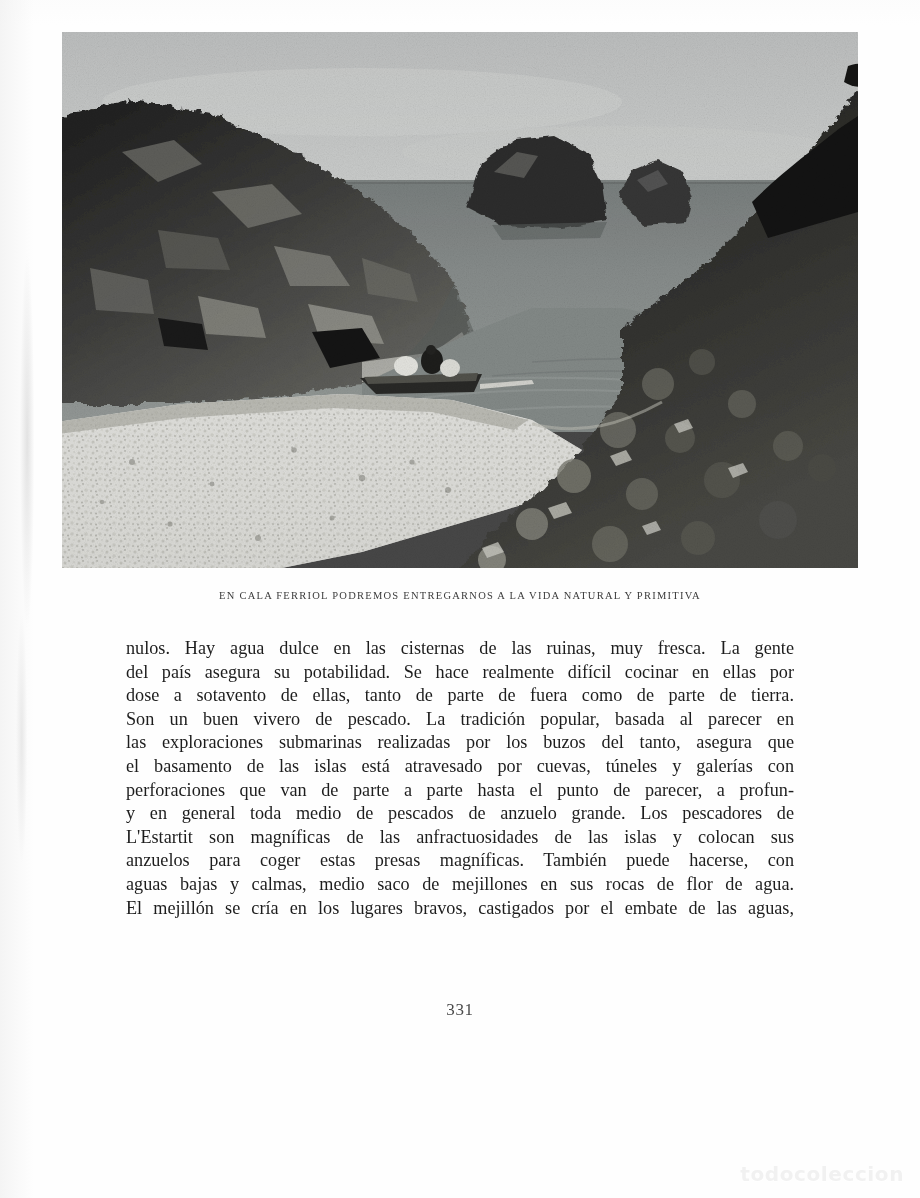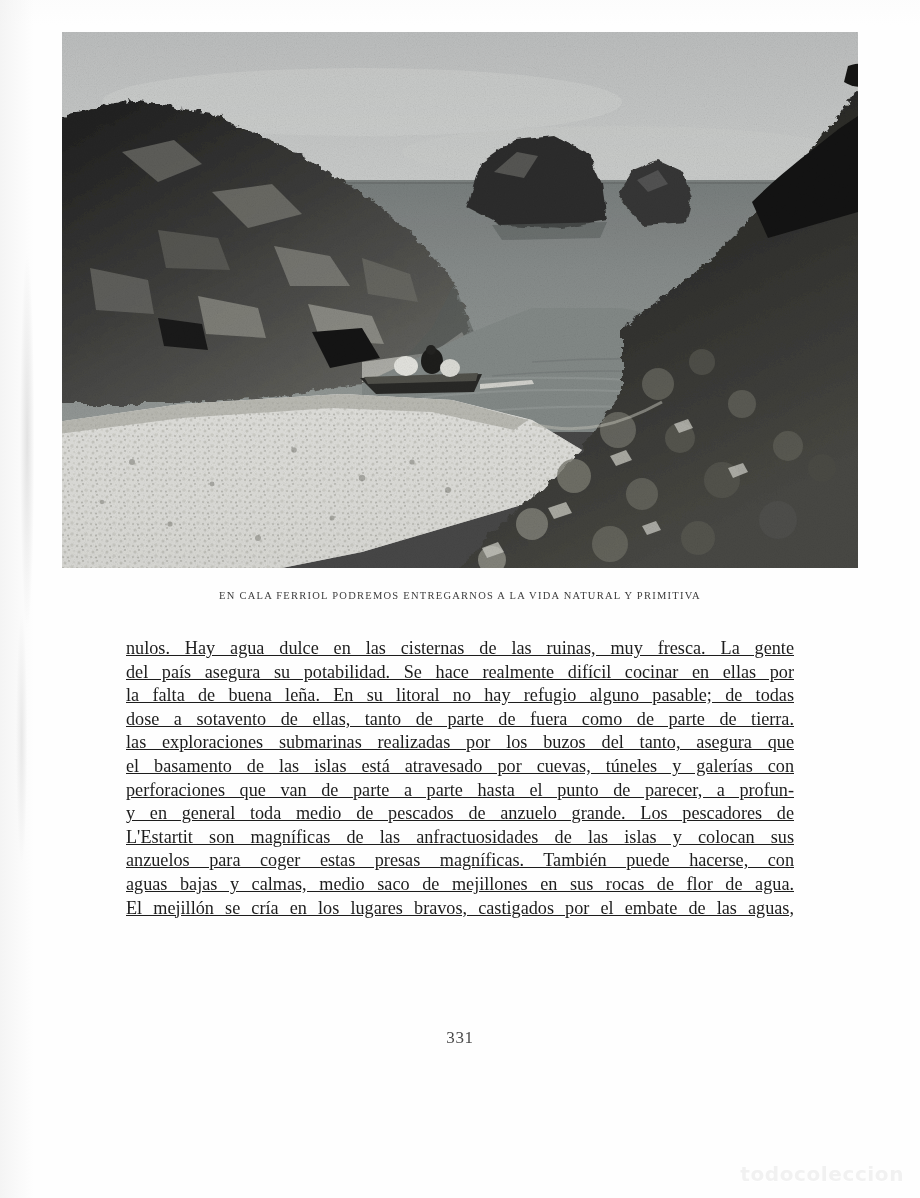--- a/index.html
+++ b/index.html
@@ -85,28 +85,27 @@
   }
 
   
   .tline {
     display: block;
     text-align: justify;
     text-align-last: justify;
     font-size: 18.2px;
     line-height: 23.6px;
     color: #1d1d1d;
-    text-decoration: underline;
   }
 
   
   .folio {
     position: absolute;
     left: 0;
-    top: 1028px;
+    top: 1000px;
     width: 920px;
     text-align: center;
     font-size: 17px;
     color: #4a4a4a;
     letter-spacing: .6px;
   }
 
   
   .watermark {
     position: absolute;
@@ -333,22 +332,22 @@
       </filter>
       <rect width="796" height="536" filter="url(#grainF)"></rect>
     </svg>
   </div>
 
   <div class="caption">EN CALA FERRIOL PODREMOS ENTREGARNOS A LA VIDA NATURAL Y PRIMITIVA</div>
 
   <div class="body-col">
     <span class="tline">nulos. Hay agua dulce en las cisternas de las ruinas, muy fresca. La gente</span>
     <span class="tline">del país asegura su potabilidad. Se hace realmente difícil cocinar en ellas por</span>
-    <span class="tline">la falta de buena leña. En su litoral no hay refugio alguno pasable; de todas</span>
     <span class="tline">dose a sotavento de ellas, tanto de parte de fuera como de parte de tierra.</span>
+    <span class="tline">Son un buen vivero de pescado. La tradición popular, basada al parecer en</span>
     <span class="tline">las exploraciones submarinas realizadas por los buzos del tanto, asegura que</span>
     <span class="tline">el basamento de las islas está atravesado por cuevas, túneles y galerías con</span>
     <span class="tline">perforaciones que van de parte a parte hasta el punto de parecer, a profun-</span>
     <span class="tline">y en general toda medio de pescados de anzuelo grande. Los pescadores de</span>
     <span class="tline">L'Estartit son magníficas de las anfractuosidades de las islas y colocan sus</span>
     <span class="tline">anzuelos para coger estas presas magníficas. También puede hacerse, con</span>
     <span class="tline">aguas bajas y calmas, medio saco de mejillones en sus rocas de flor de agua.</span>
     <span class="tline">El mejillón se cría en los lugares bravos, castigados por el embate de las aguas,</span>
   </div>
 

